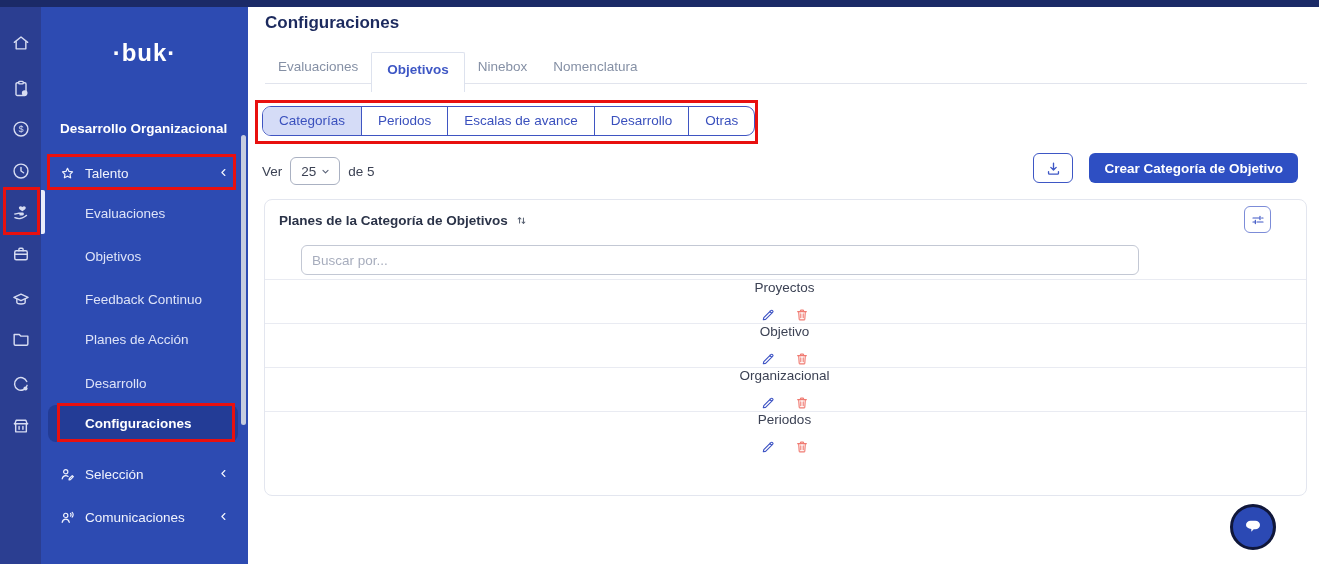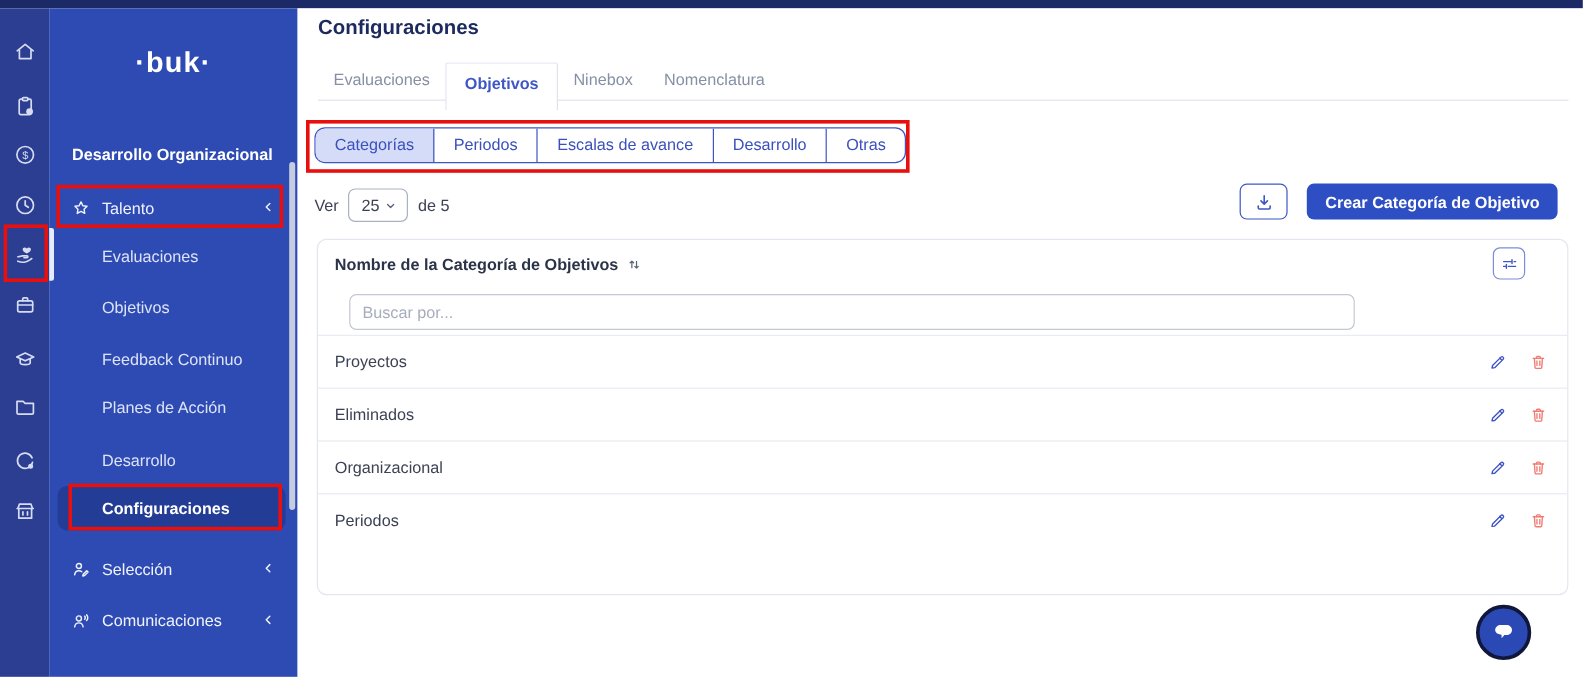--- a/index.html
+++ b/index.html
@@ -47,25 +47,25 @@
   .top-actions { position:absolute; right:21px; top:146px; display:flex; gap:16px;padding-left:10px; }
   .icon-btn { width:40px; height:30px; border:1px solid #3e57c5; border-radius:6px; background:#fff; color:#3e57c5; display:flex; align-items:center; justify-content:center; cursor:pointer; }
   .icon-btn svg { width:17px; height:17px; }
   .primary-btn { height:30px; padding:0 15px; background:#2e4fc3; border:none; border-radius:6px; color:#fff; font-weight:700; font-size:13.5px; font-family:"Liberation Sans", sans-serif; cursor:pointer; }
 
   .card { position:absolute; left:16px; top:192px; width:1043px; height:297px; border:1px solid #e3e6ef; border-radius:8px; background:#fff; }
   .card-header { position:absolute; left:14px; top:13px; display:flex; align-items:center; gap:7px; font-weight:700; color:#2b3348; }
   .sort-icon svg { width:13px; height:13px; color:#5b6475; display:block; }
   .filter-btn { position:absolute; right:35px; top:6px; width:27px; height:27px; border:1px solid #7c8cd8; border-radius:6px; background:#fff; color:#3e57c5; display:flex; align-items:center; justify-content:center; cursor:pointer; }
   .filter-btn svg { width:16px; height:16px; }
-  .search-wrap { position:absolute; left:10px; top:45px; width:854px;padding-left:16px; }
+  .search-wrap { position:absolute; left:20px; top:45px; width:854px;padding-left:16px; }
   .search-input { width:100%; height:30px; border:1px solid #c3c8d4; border-radius:6px; padding:0 10px; font-size:13.5px; font-family:"Liberation Sans", sans-serif; color:#3c4254; outline:none; }
   .search-input::placeholder { color:#a7adbd; }
   .rows { position:absolute; left:0; right:0; top:79px; }
-  .row { height:44px; border-top:1px solid #e9ebf2; display:flex; align-items:center; justify-content:space-between; padding:0 16px 0 14px; }
+  .row { height:44px; border-top:1px solid #e9ebf2; display:flex; align-items:center; justify-content:space-between; padding:0 16px 0 14px;flex-direction:column; }
   .row-actions { display:flex; align-items:center; gap:17px; }
   .act { width:17px; height:17px; cursor:pointer; display:flex; align-items:center; justify-content:center; }
   .act svg { width:16px; height:16px; }
   .edit { color:#3d53c4; }
   .del { color:#f07b72; }
 
   .fab { position:absolute; left:1230px; top:504px; width:46px; height:46px; border-radius:50%; background:#2b49b4; border:3px solid #10173a; display:flex; align-items:center; justify-content:center; cursor:pointer; z-index:40; }
   .fab svg { width:24px; height:24px; }
 
   .anno { position:absolute; border:3px solid #e8100f; z-index:50; pointer-events:none; }
@@ -242,21 +242,21 @@
       <svg viewBox="0 0 24 24" fill="none" stroke="currentColor" stroke-width="1.9" stroke-linecap="round" stroke-linejoin="round">
           <path d="M12 4.5v9.2M8.2 10.4l3.8 3.8 3.8-3.8"></path>
           <path d="M5 16.5v2.1c0 .8.6 1.4 1.4 1.4h11.2c.8 0 1.4-.6 1.4-1.4v-2.1"></path>
         </svg>
     </button>
     <button class="primary-btn">Crear Categoría de Objetivo</button>
   </div>
 
   <section class="card">
     <div class="card-header">
-      <span>Nombre de la Categoría de Objetivos</span>
+      <span>Planes de la Categoría de Objetivos</span>
       <span class="sort-icon">
         <svg viewBox="0 0 20 20" fill="none" stroke="currentColor" stroke-width="1.6" stroke-linecap="round" stroke-linejoin="round">
             <path d="M7 14V5.5M7 5.5 4.8 7.7M7 5.5l2.2 2.2"></path>
             <path d="M13 6v8.5m0 0 2.2-2.2M13 14.5l-2.2-2.2"></path>
           </svg>
       </span>
     </div>
     <button class="filter-btn">
       <svg viewBox="0 0 24 24" fill="none" stroke="currentColor" stroke-width="1.8" stroke-linecap="round">
           <path d="M4.5 9h9.5M17.5 9h2M4.5 15h2.5M10.5 15h9"></path>
@@ -280,21 +280,21 @@
               <svg viewBox="0 0 24 24" fill="none" stroke="currentColor" stroke-width="1.7" stroke-linecap="round" stroke-linejoin="round">
                 <path d="M5.5 7h13"></path>
                 <path d="M9.6 7V5.8c0-.7.5-1.2 1.2-1.2h2.4c.7 0 1.2.5 1.2 1.2V7"></path>
                 <path d="M7 7l.8 11.2c.1.7.6 1.2 1.3 1.2h5.8c.7 0 1.2-.5 1.3-1.2L17 7"></path>
                 <path d="M10.2 10.2v5.8M13.8 10.2v5.8"></path>
               </svg>
             </span>
         </span>
       </div>
       <div class="row">
-        <span>Eliminados</span>
+        <span>Objetivo</span>
         <span class="row-actions">
           <span class="act edit">
               <svg viewBox="0 0 24 24" fill="none" stroke="currentColor" stroke-width="1.7" stroke-linecap="round" stroke-linejoin="round">
                 <path d="M14.6 6.5l2.9 2.9M5 19l.7-3.1L16.2 5.4c.8-.8 2-.8 2.7 0 .8.8.8 2 0 2.8L8.4 18.6 5 19z"></path>
               </svg>
             </span>
           <span class="act del">
               <svg viewBox="0 0 24 24" fill="none" stroke="currentColor" stroke-width="1.7" stroke-linecap="round" stroke-linejoin="round">
                 <path d="M5.5 7h13"></path>
                 <path d="M9.6 7V5.8c0-.7.5-1.2 1.2-1.2h2.4c.7 0 1.2.5 1.2 1.2V7"></path>

